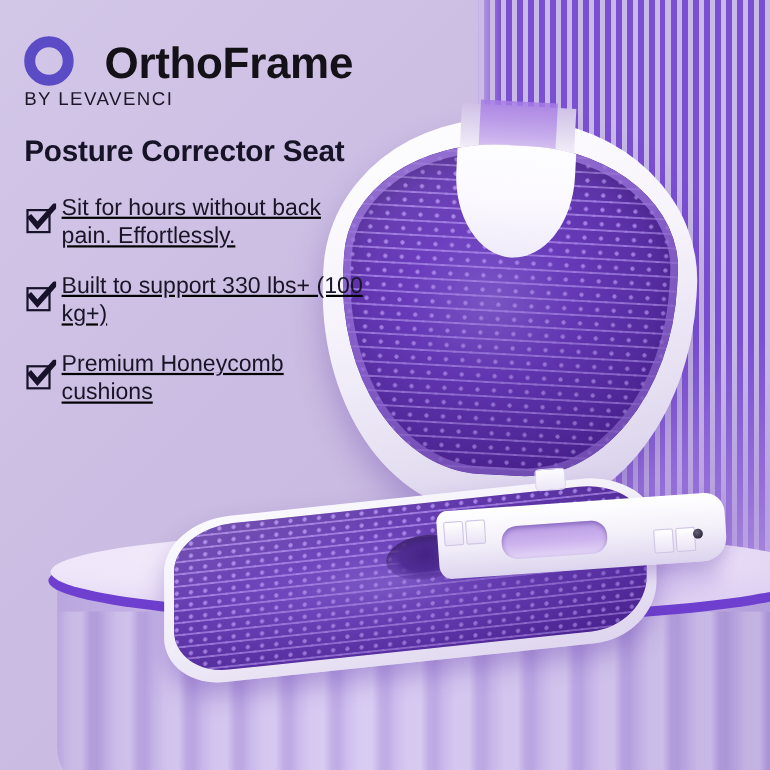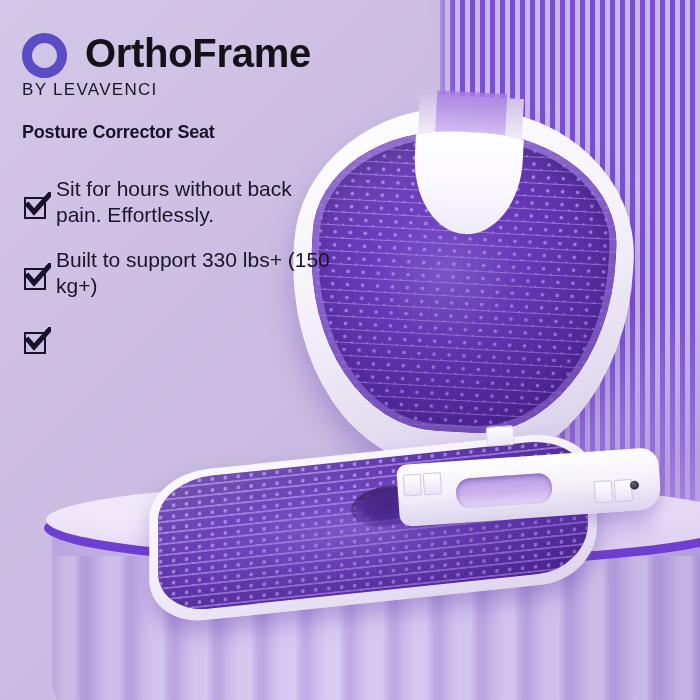--- a/index.html
+++ b/index.html
@@ -246,22 +246,22 @@
     width: 9px; height: 9px;
     border-radius: 50%;
     background: radial-gradient(circle at 40% 35%, #6a6278 0%, #2f2a3c 70%);
   }
 
   
   .logo-row {
     position: absolute;
     left: 22px; top: 33px;
     display: flex;
-    align-items: flex-start;
-    gap: 18px;
+    align-items: flex-end;
+    gap: 28px;
   }
   .logo-ring {
     width: 45px; height: 45px;
     border-radius: 50%;
     border: 10px solid #5b4bc4;
     box-sizing: border-box;
   }
   .wordmark {
     font-size: 40px;
     font-weight: 700;
@@ -274,34 +274,35 @@
     left: 22px; top: 80px;
     width: 270px;
     text-align: left;
     font-size: 17px;
     letter-spacing: 1.3px;
     color: #1b1726;
   }
   .headline {
     position: absolute;
     left: 22px; top: 122px;
-    font-size: 18px;
+    font-size: 27px;
     font-weight: 700;
     color: #171327;
     letter-spacing: -.2px;
   }
   .features {
     position: absolute;
     left: 24px; top: 176px;
     width: 310px;
   }
   .feature {
     display: flex;
-    align-items: center;
+    align-items: flex-start;
     margin-bottom: 20px;
+    text-decoration: underline;
   }
   .check {
     position: relative;
     flex: 0 0 auto;
     width: 26px; height: 26px;
     margin-top: 11px;
     margin-right: 6px;
   }
   .check .box {
     position: absolute;
@@ -387,25 +388,26 @@
       </span>
       <span class="feature-text">Sit for hours without back pain. Effortlessly.</span>
     </div>
     <div class="feature">
       <span class="check">
         <span class="box"></span>
         <svg class="tick" viewBox="0 0 26 26">
             <path d="M3 13 L9 20 L25 2" fill="none" stroke="#17122a" stroke-width="5" stroke-linecap="square"></path>
           </svg>
       </span>
-      <span class="feature-text">Built to support 330 lbs+ (150 kg+)</span>
+      <span class="feature-text">Built to support 330 lbs+ (100 kg+)</span>
     </div>
     <div class="feature">
       <span class="check">
         <span class="box"></span>
         <svg class="tick" viewBox="0 0 26 26">
             <path d="M3 13 L9 20 L25 2" fill="none" stroke="#17122a" stroke-width="5" stroke-linecap="square"></path>
           </svg>
       </span>
+      <span class="feature-text">Premium Honeycomb cushions</span>
     </div>
   </div>
 
 </div>
 
 </body></html>

